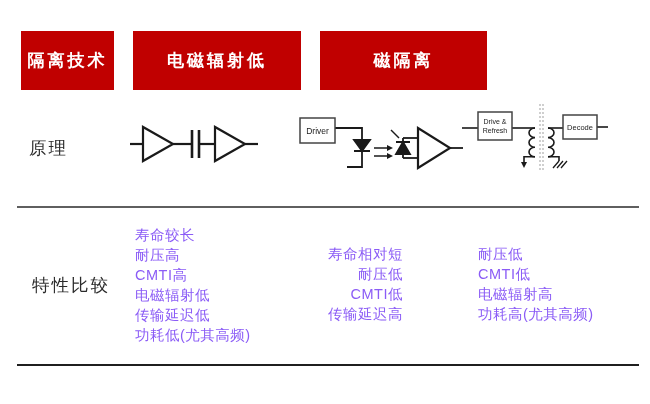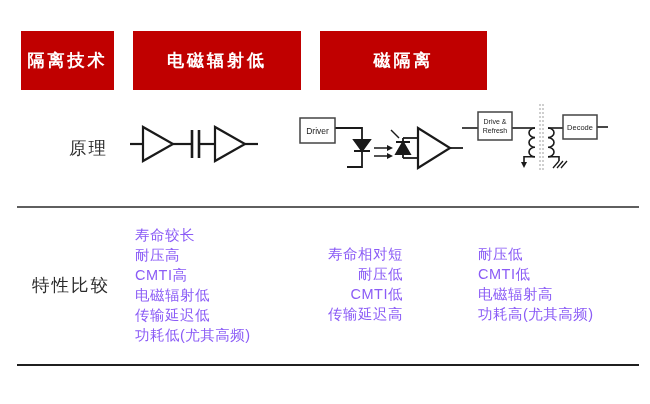--- a/index.html
+++ b/index.html
@@ -19,21 +19,21 @@
   }
   .header-cell{
     background:var(--header-bg);color:var(--header-text);
     display:flex;align-items:center;justify-content:center;
     font-size:17px;font-weight:bold;letter-spacing:3px;
   }
   .row-label{
     position:absolute;font-size:17.5px;letter-spacing:2px;color:#2b2b2b;line-height:22px;
     white-space:nowrap;
   }
-  .row-label.principle{left:29px;top:137px;margin-left:40px;}
+  .row-label.principle{left:29px;top:137px;}
   .row-label.comparison{left:32px;top:274px;}
   .hline{position:absolute;left:17px;width:622px;height:2px;}
   .hline.gray{top:206px;background:var(--divider-gray);}
   .hline.dark{top:364px;background:var(--divider-dark);}
   .feature-list{
     position:absolute;font-size:14.5px;line-height:20px;color:#8b5cf6;
     white-space:pre-line;letter-spacing:0.5px;
   }
   .feature-list.cap{left:135px;top:225px;}
   .feature-list.opto{left:328px;top:244px;text-align:right;}

